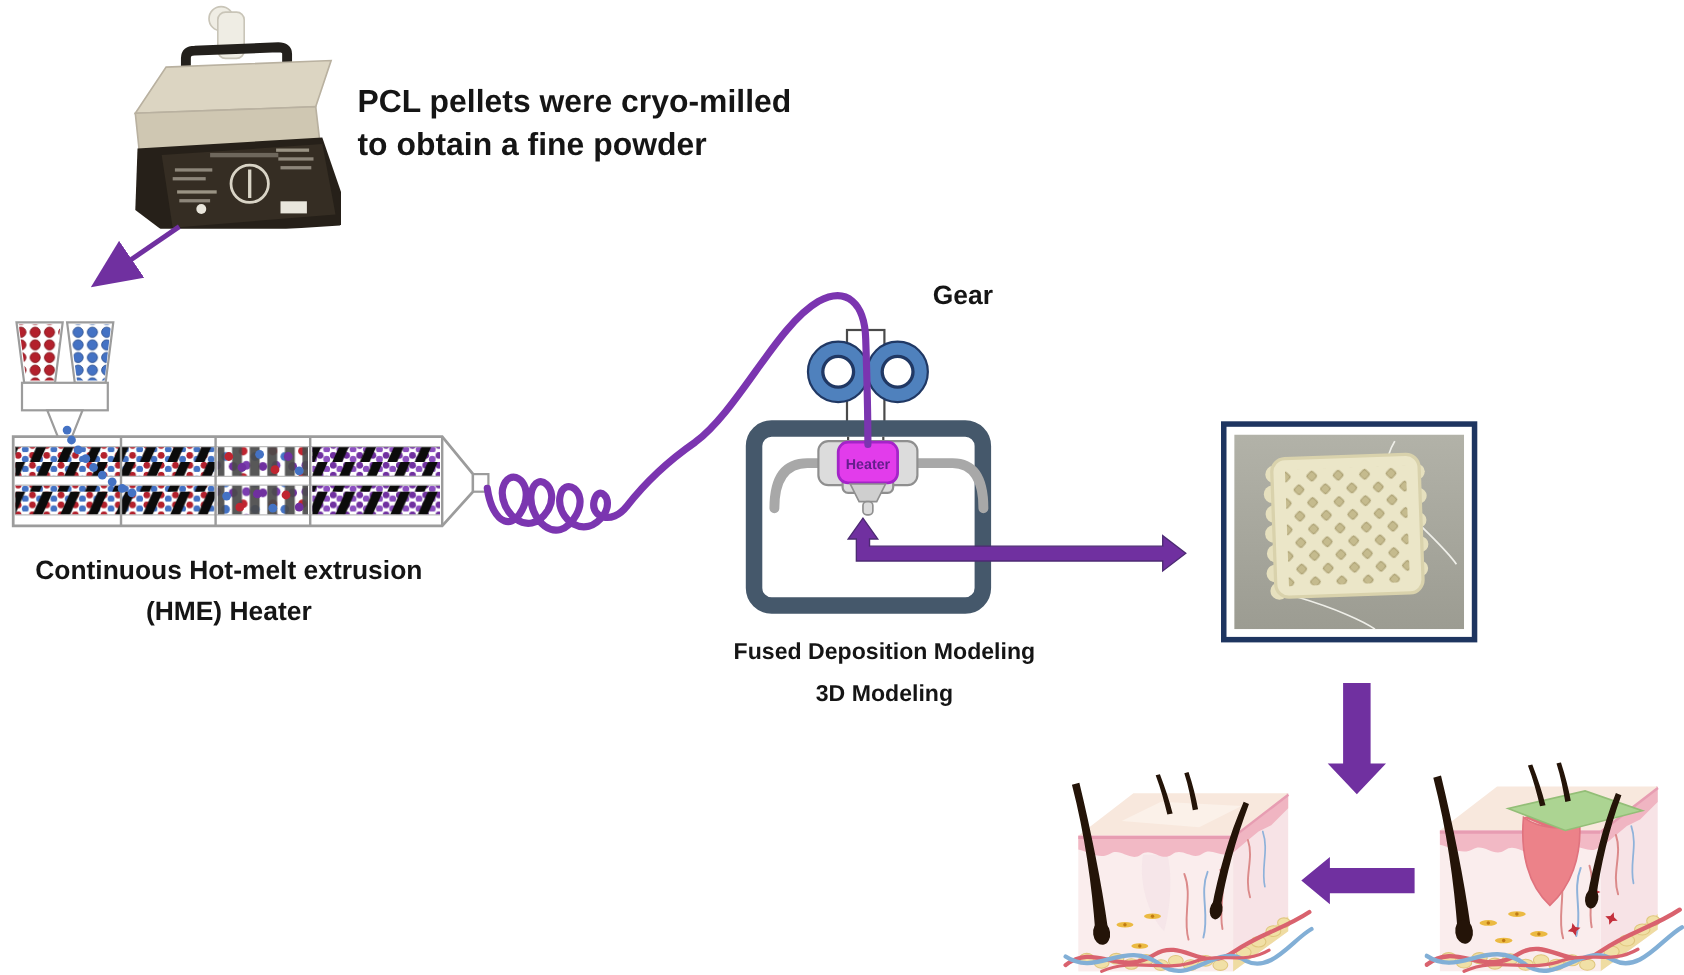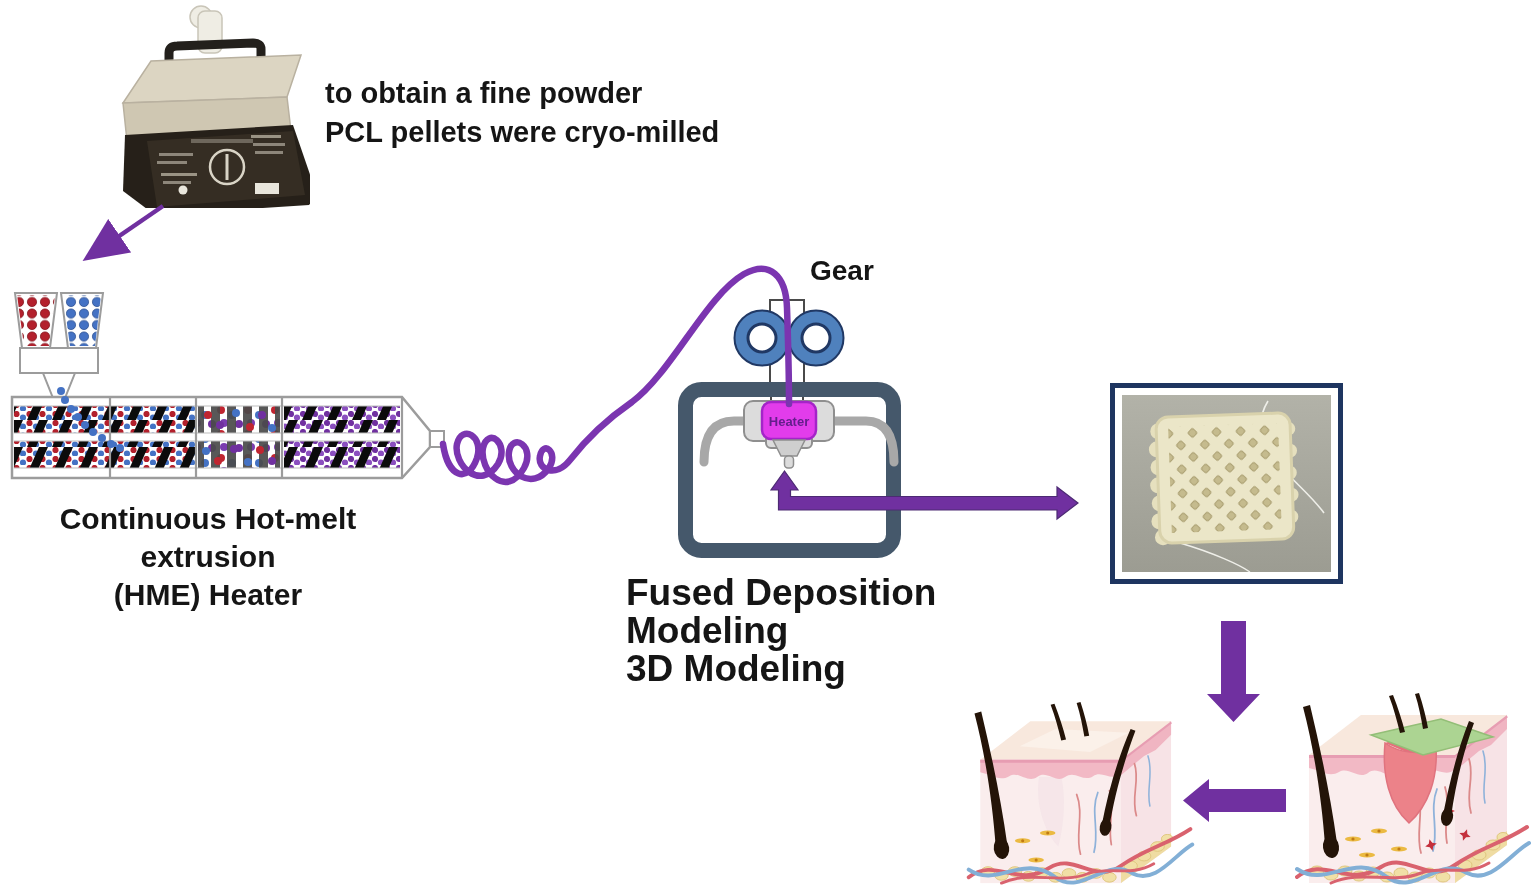--- a/index.html
+++ b/index.html
@@ -3,23 +3,23 @@
 <meta charset="utf-8">
 <style>
   html,body{margin:0;padding:0;background:#fff;}
   #canvas{
     position:relative;width:1531px;height:886px;background:#fff;overflow:hidden;
     font-family:"Liberation Sans", sans-serif;color:#1a1a1a;
   }
   .abs{position:absolute;}
   .caption{font-weight:700;color:#151515;}
   .cap-cryomill{left:325px;top:74px;font-size:29px;line-height:39px;}
-  .cap-hme{left:0px;top:500px;width:416px;font-size:30px;line-height:38px;text-align:center;}
-  .cap-gear{left:810px;top:255px;font-size:28px;text-align:right;}
-  .cap-fdm{left:626px;top:574px;width:392px;font-size:37px;line-height:38px;text-align:left;}
+  .cap-hme{left:0px;top:500px;width:416px;font-size:24px;line-height:38px;text-align:center;}
+  .cap-gear{left:848px;top:255px;font-size:24px;text-align:right;}
+  .cap-fdm{left:608px;top:574px;width:392px;font-size:21px;line-height:38px;text-align:center;}
   .photo-frame{
     left:1110px;top:383px;width:233px;height:201px;box-sizing:border-box;
     border:5px solid #1E3560;background:#fff;padding:7px;
   }
   .photo-inner{width:100%;height:100%;}
   svg{display:block;}
 </style>
 </head>
 <body>
 
@@ -47,22 +47,22 @@
       <rect x="62" y="158" width="30" height="3" fill="#8D867A"></rect>
       <rect x="66" y="170" width="36" height="3" fill="#9A9384"></rect>
       <rect x="68" y="178" width="28" height="3" fill="#8D867A"></rect>
       <rect x="156" y="132" width="30" height="3" fill="#9A9384"></rect>
       <rect x="158" y="140" width="32" height="3" fill="#8D867A"></rect>
       <rect x="160" y="148" width="28" height="3" fill="#8D867A"></rect>
     </g>
   </svg>
 
   <div class="abs caption cap-cryomill">
+    <div>PCL pellets were cryo-milled</div>
     <div>to obtain a fine powder</div>
-    <div>PCL pellets were cryo-milled</div>
   </div>
 
   <div class="abs caption cap-hme">
     <div>Continuous Hot-melt extrusion</div>
     <div>(HME) Heater</div>
   </div>
 
   <div class="abs caption cap-gear">Gear</div>
 
   <div class="abs caption cap-fdm">

